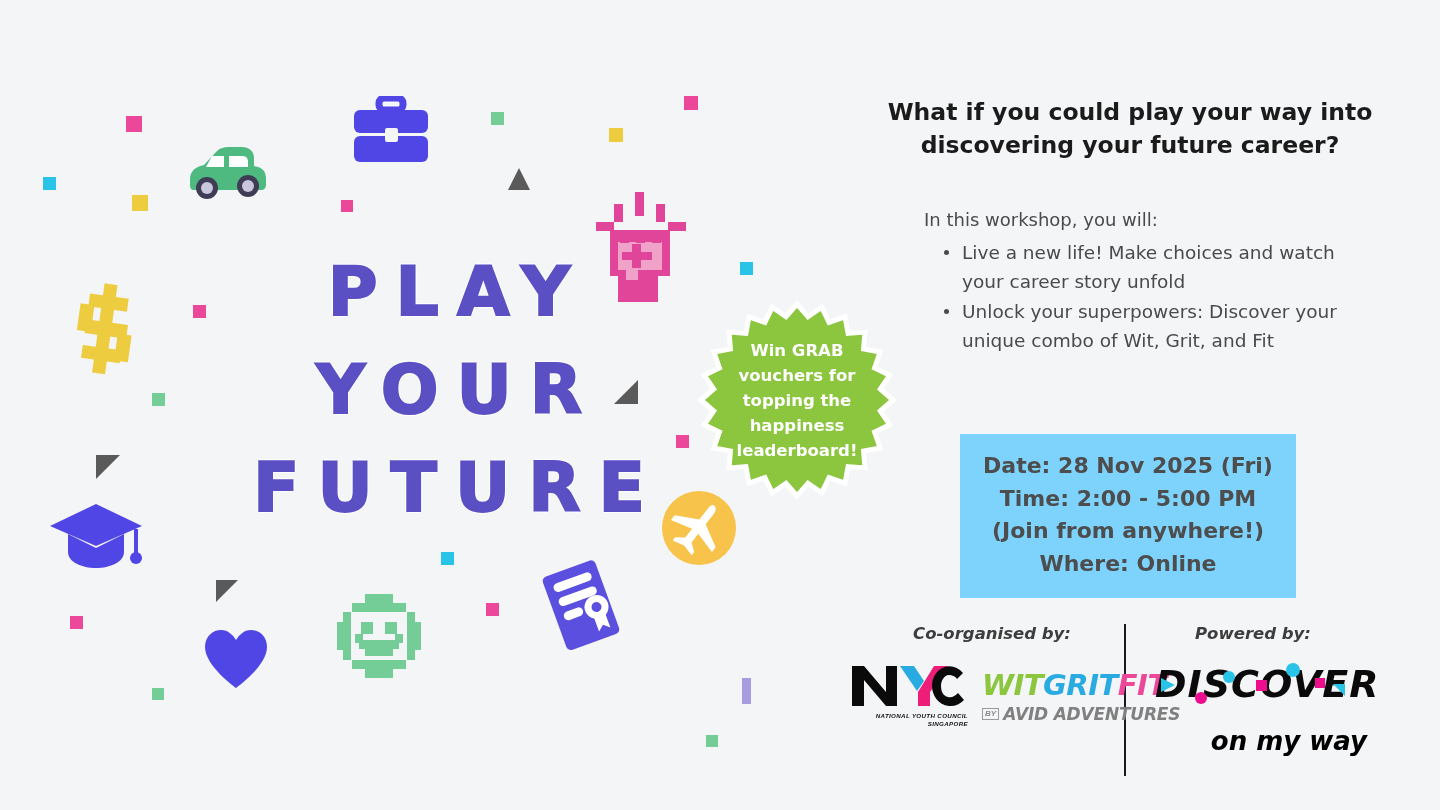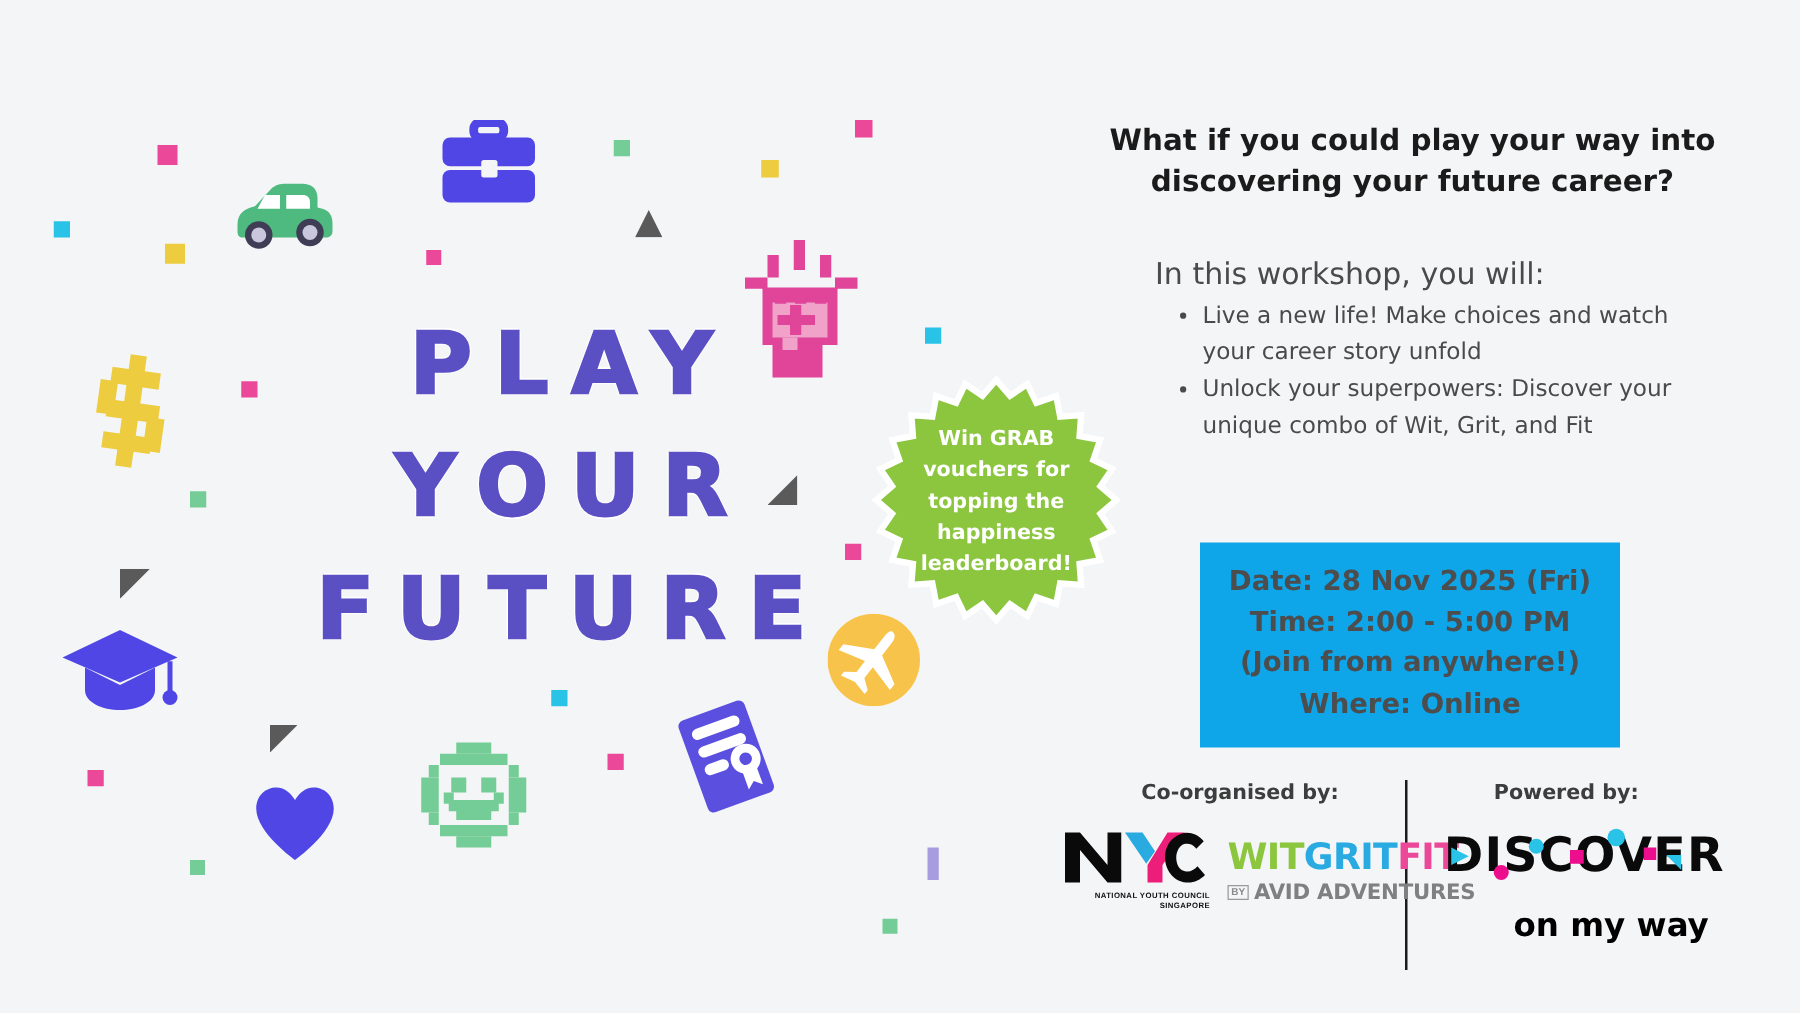--- a/index.html
+++ b/index.html
@@ -46,21 +46,21 @@
   
   .right{position:absolute;left:880px;top:96px;width:500px;}
   .headline{
     font-family:"DejaVu Sans", sans-serif;
     font-size:23.5px;line-height:33px;font-weight:bold;
     color:#1b1b1b;text-align:center;margin:0;
   }
   .intro{
     margin:43px 0 0 44px;
     font-family:"DejaVu Sans", sans-serif;
-    font-size:24px;color:#4a4a4a;line-height:29px;
+    font-size:18px;color:#4a4a4a;line-height:29px;
   }
   ul.bullets{margin:4px 0 0 40px;padding:0 0 0 24px;list-style:none;}
   ul.bullets li{
     font-family:"DejaVu Sans", sans-serif;
     font-size:18.5px;color:#4a4a4a;line-height:29px;
     position:relative;padding-left:18px;margin-bottom:1px;
   }
   ul.bullets li::before{
     content:"";position:absolute;left:0;top:12px;
     width:5px;height:5px;border-radius:50%;background:#4a4a4a;
@@ -70,21 +70,21 @@
     position:absolute;left:80px;top:338px;width:336px;
     background:#f5bd43;padding:16px 10px 18px 10px;box-sizing:border-box;
     text-align:center;
   }
   .details div{
     font-family:"DejaVu Sans", sans-serif;
     font-size:22px;line-height:32.5px;color:#4d4d4d;font-weight:bold;
   }
 
   
-  .footer{position:absolute;left:860px;top:620px;width:520px;height:160px;}
+  .footer{position:absolute;left:860px;top:620px;width:520px;height:160px;font-style:italic;}
   .foot-label{
     font-family:"DejaVu Sans", sans-serif;
     font-size:16.5px;color:#3d3d3d;font-weight:bold;text-align:center;
   }
   .vdivider{position:absolute;left:264px;top:4px;width:2px;height:152px;background:#1b1b1b;}
 
   .nyc-sub{
     font-family:"Liberation Sans", sans-serif;
     font-size:6.2px;font-weight:bold;color:#111;letter-spacing:.35px;
     text-align:right;line-height:8px;
@@ -251,21 +251,21 @@
   </div>
 
   <div class="right">
     <div class="headline">What if you could play your way into discovering your future career?</div>
     <div class="intro">In this workshop, you will:</div>
     <ul class="bullets">
       <li>Live a new life! Make choices and watch your career story unfold</li>
       <li>Unlock your superpowers: Discover your unique combo of Wit, Grit, and Fit</li>
     </ul>
 
-    <div class="details" style="background: #0ea5e9;">
+    <div class="details" style="background: #7dd3fc;">
       <div style="color: rgb(77, 77, 77);">Date: 28 Nov 2025 (Fri)</div>
       <div style="color: rgb(77, 77, 77);">Time: 2:00 - 5:00 PM</div>
       <div style="color: rgb(77, 77, 77);">(Join from anywhere!)</div>
       <div style="color: rgb(77, 77, 77);">Where: Online</div>
     </div>
   </div>
 
   <div class="footer">
     <div class="vdivider"></div>
 

